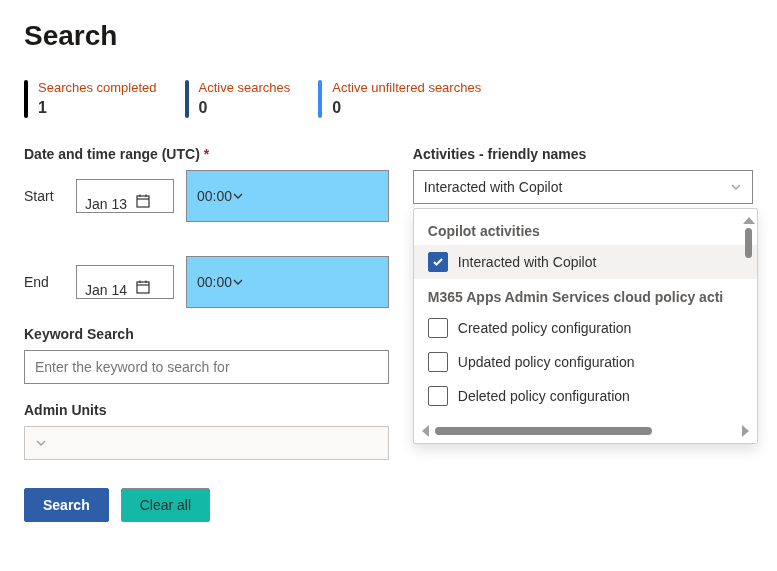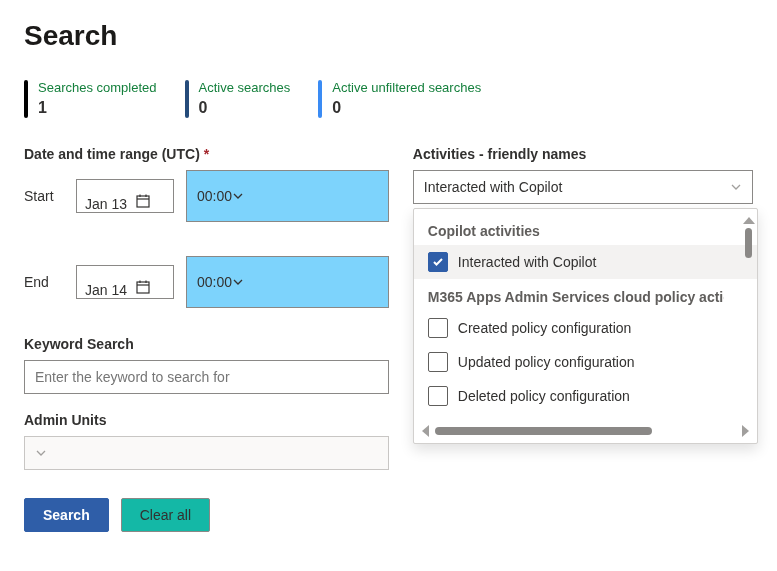--- a/index.html
+++ b/index.html
@@ -30,37 +30,37 @@
   }
   .stat-bar {
     width: 4px;
     height: 38px;
     border-radius: 2px;
     flex: none;
   }
   .stat-bar.black { background: #000; }
   .stat-bar.darkblue { background: #254b7a; }
   .stat-bar.blue { background: #3a8bf4; }
-  .stat-label { font-size: 13px; color: #15803d; line-height: 1.3; }
+  .stat-label { font-size: 13px; color: #c2410c; line-height: 1.3; }
   .stat-value { font-size: 16px; font-weight: 700; margin-top: 2px; }
   .cols { display: flex; gap: 24px; align-items: flex-start; }
   .col-left { width: 370px; }
   .col-right { width: 345px; position: relative; }
   .field-label {
     font-weight: 600;
     font-size: 14px;
     margin-bottom: 8px;
     display: block;
   }
   .req { color: #a4262c; }
   .row {
     display: flex;
     align-items: center;
     gap: 12px;
-    margin-bottom: 28px;
+    margin-bottom: 18px;
   }
   .row-prefix { width: 40px; font-size: 14px; color: #323130; }
   .date-box {
     display: flex;
     align-items: flex-end;
     border: 1px solid #8a8886;
     height: 34px;
     padding: 0 8px;
     gap: 8px;
     background: #fff;

